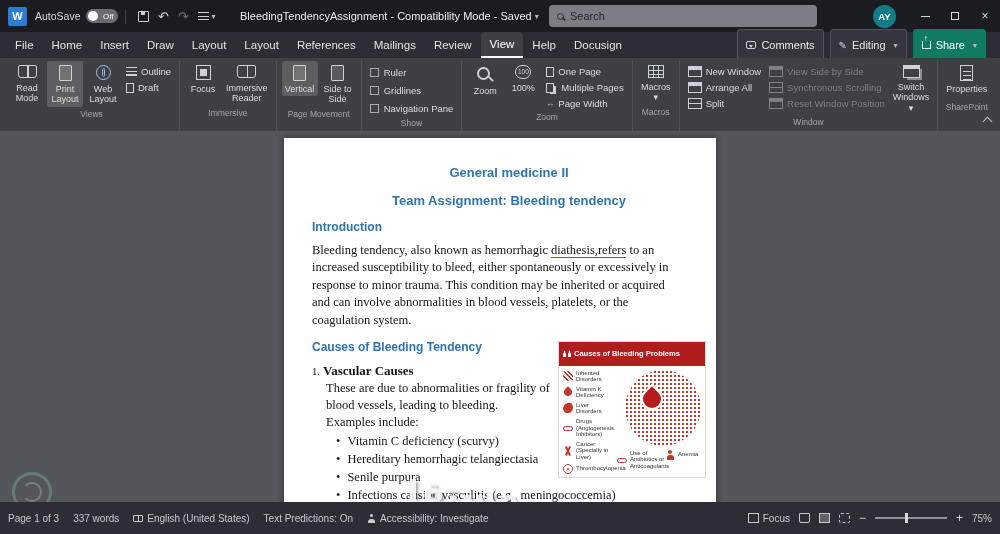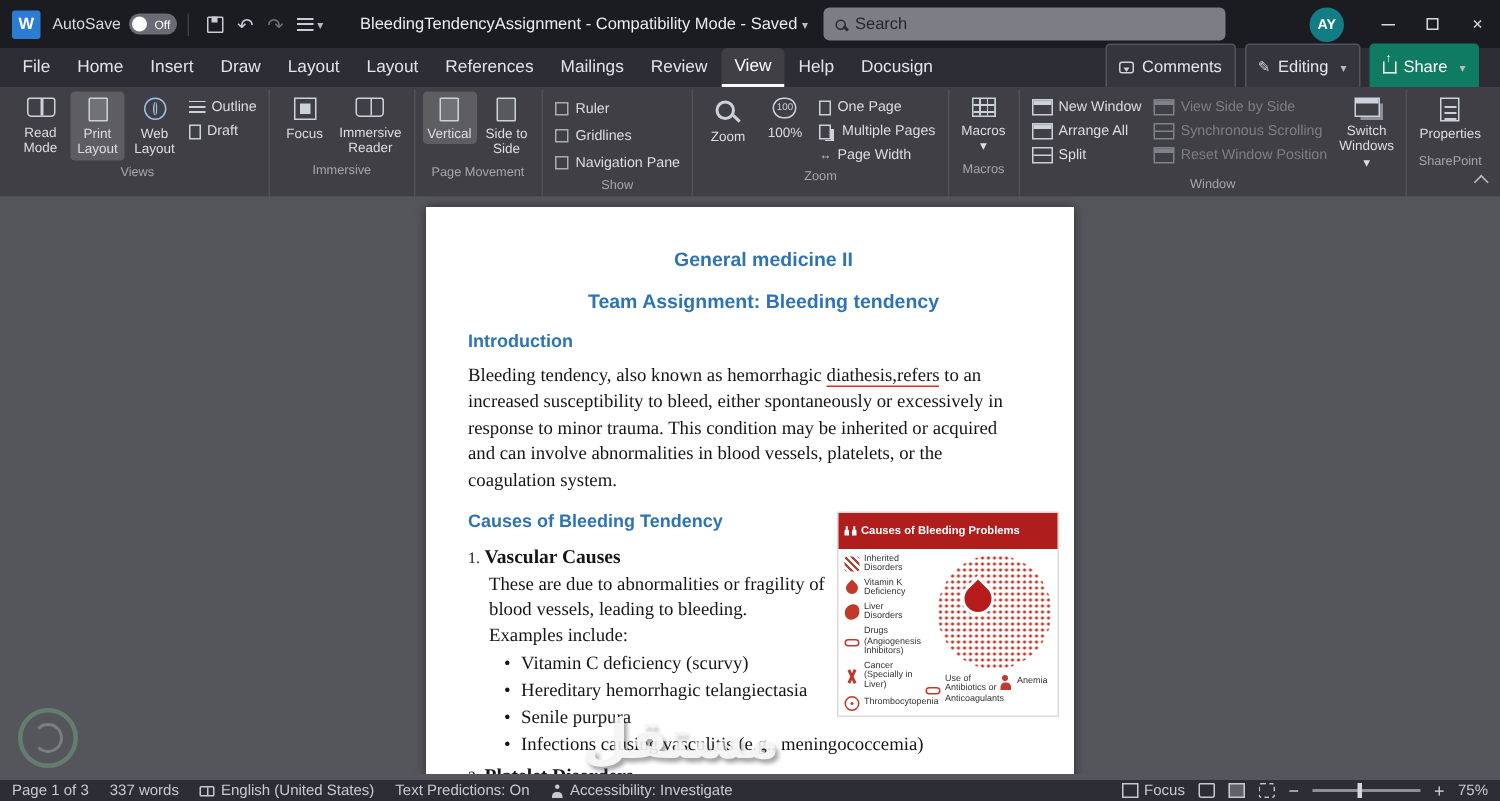--- a/index.html
+++ b/index.html
@@ -125,21 +125,21 @@
   .ig-globe { width:76px; height:76px; border-radius:50%; position:relative;
     background-image:radial-gradient(#c0392b 0.9px, transparent 1.2px); background-size:4px 4px; }
   .ig-drop { position:absolute; left:18px; top:20px; width:18px; height:18px; background:#b71c1c; border-radius:0 50% 50% 50%; transform:rotate(45deg); box-shadow:0 0 0 2px #fff; }
   .ig-bottom { display:flex; gap:4px; margin-top:4px; align-items:flex-start; }
   .ig-item.rt { width:44px; }
   
   .watermark { position:absolute; left:388px; bottom:2px; font-size:36px; font-weight:bold; color:#f4f4f4; opacity:.9; text-shadow:2px 3px 3px rgba(70,70,70,.55); font-family:"DejaVu Sans",sans-serif; }
   .ghost-logo { position:absolute; left:12px; bottom:4px; width:40px; height:40px; border:3px solid rgba(130,200,150,.35); border-radius:50%; }
   .ghost-logo:after { content:""; position:absolute; inset:7px; border:2px solid rgba(240,245,242,.25); border-radius:50%; border-left-color:transparent; }
   
-  .statusbar { position:absolute; bottom:0; left:0; right:0; height:14px; background:#2d2d36; display:flex; align-items:center; color:#c9c9d0; font-size:10px; padding:0 8px; gap:14px; }
+  .statusbar { position:absolute; bottom:0; left:0; right:0; height:32px; background:#2d2d36; display:flex; align-items:center; color:#c9c9d0; font-size:10px; padding:0 8px; gap:14px; }
   .sb-item { white-space:nowrap; display:flex; align-items:center; gap:4px; }
   .sb-book { width:10px; height:7px; border:1px solid #c9c9d0; border-radius:1px; position:relative; }
   .sb-book:after { content:""; position:absolute; left:50%; top:0; bottom:0; width:1px; background:#c9c9d0; }
   .sb-person { width:9px; height:9px; position:relative; }
   .sb-person:before { content:""; position:absolute; top:0; left:3px; width:3px; height:3px; border-radius:50%; background:#c9c9d0; }
   .sb-person:after { content:""; position:absolute; bottom:0; left:1px; width:7px; height:4px; border-radius:3px 3px 0 0; background:#c9c9d0; }
   .sb-right { margin-left:auto; display:flex; align-items:center; gap:9px; }
   .sb-vic { width:11px; height:10px; border:1.2px solid #c9c9d0; }
   .sb-vic.book { border-radius:1px 1px 2px 2px; }
   .sb-vic.sel { background:rgba(255,255,255,.25); }

